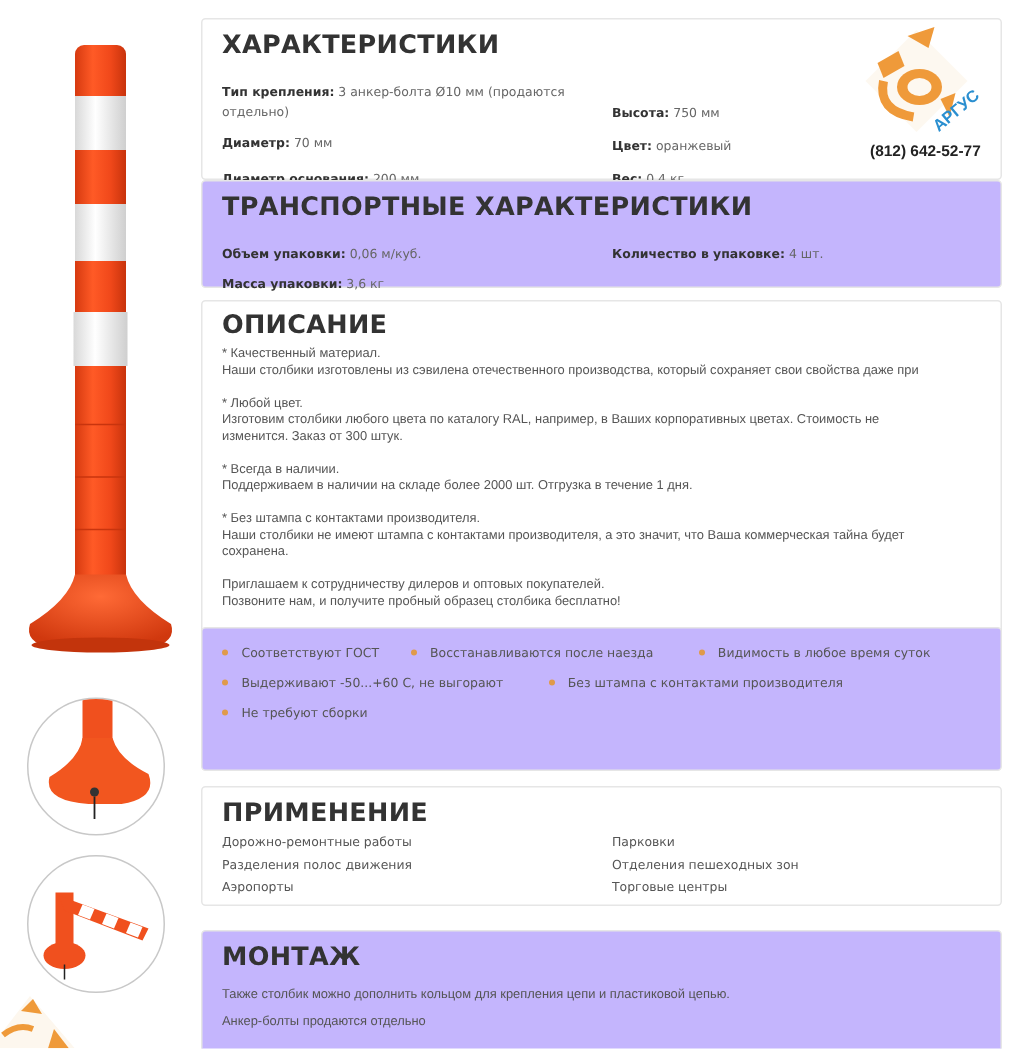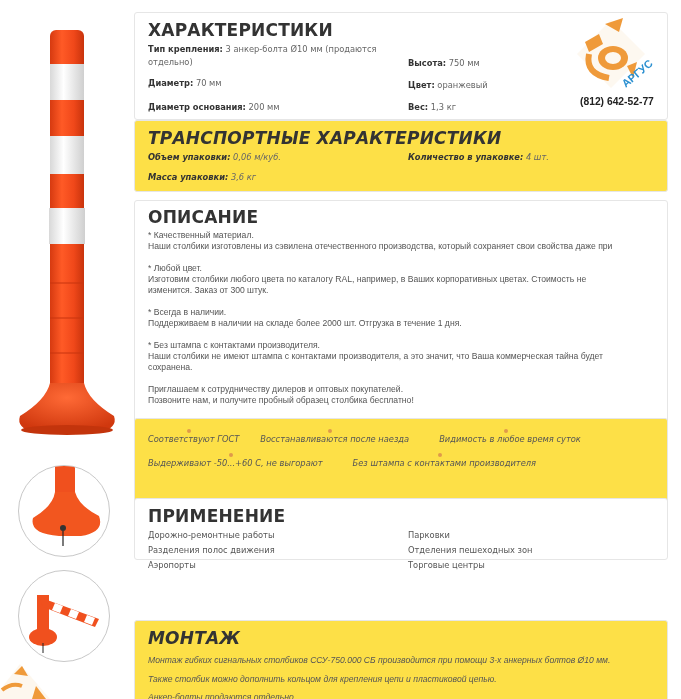--- a/index.html
+++ b/index.html
@@ -10,34 +10,34 @@
   .left-col { position: absolute; left: 0; top: 0; width: 132px; height: 699px; }
   .post-main { position: absolute; left: 14px; top: 28px; width: 104px; height: 410px; }
   .circle-img { position: absolute; left: 18px; width: 92px; height: 92px; border-radius: 50%; border: 1.5px solid #c8c8c8; background: #fff; overflow: hidden; }
   .circle-1 { top: 465px; }
   .circle-2 { top: 570px; }
   .corner-logo { position: absolute; left: 0; top: 660px; width: 60px; height: 39px; overflow: hidden; }
 
   
   .panel { position: absolute; left: 134px; width: 534px; border: 1px solid #e6e6e6; border-radius: 3px; padding: 6px 24px 6px 13px; }
   .panel.white { background: #ffffff; }
-  .panel.grey { background: #fde047; font-style: italic; }
+  .panel.grey { background: #c4b5fd; }
 
   .p-title { font-family: "DejaVu Sans", sans-serif; font-weight: bold; font-size: 17px; color: #333333; letter-spacing: 0.2px; line-height: 22px; }
 
-  .spec-grid { position: relative; font-size: 8.3px; color: #666; }
+  .spec-grid { position: relative; font-size: 8.3px; color: #666; margin-top: 12px; }
   .spec-label { font-weight: bold; color: #333; }
   .spec-item { position: absolute; line-height: 12px; }
 
   .desc { font-family: "Liberation Sans", sans-serif; font-size: 8.6px; color: #555; line-height: 11px; }
   .desc p { margin-bottom: 11px; }
 
   .adv-row { display: flex; font-size: 8.3px; color: #555; line-height: 12px; margin-top: 8px; }
   .adv-row:first-of-type { margin-top: 4px; }
-  .adv-item { display: flex; align-items: center; margin-right: 22px; white-space: nowrap; flex-direction: column; }
+  .adv-item { display: flex; align-items: center; margin-right: 22px; white-space: nowrap; }
   .bullet { width: 4px; height: 4px; border-radius: 50%; background: #e09a4a; margin-right: 9px; display: inline-block; }
 
   .app-grid { position: relative; font-size: 8.3px; color: #555; }
   .app-item { position: absolute; line-height: 12px; }
 
   .mount { font-family: "Liberation Sans", sans-serif; font-size: 8.6px; color: #555; }
   .mount div { line-height: 11px; margin-top: 6px; }
 
   .logo-box { position: absolute; left: 575px; top: 14px; width: 90px; height: 100px; }
   .phone { position: absolute; left: 580px; top: 96px; font-family: "Liberation Sans", sans-serif; font-weight: bold; font-size: 10.3px; color: #222; white-space: nowrap; }
@@ -117,21 +117,21 @@
     <div class="spec-item" style="left:0; top:60px;">
       <span class="spec-label">Диаметр основания:</span><span> 200 мм</span>
     </div>
     <div class="spec-item" style="left:260px; top:16px;">
       <span class="spec-label">Высота:</span><span> 750 мм</span>
     </div>
     <div class="spec-item" style="left:260px; top:38px;">
       <span class="spec-label">Цвет:</span><span> оранжевый</span>
     </div>
     <div class="spec-item" style="left:260px; top:60px;">
-      <span class="spec-label">Вес:</span><span> 1,3 кг</span>
+      <span class="spec-label">Вес:</span><span> 0,4 кг</span>
     </div>
   </div>
 </div>
 
 <div class="logo-box">
   <svg viewBox="0 0 90 80" width="90" height="80">
     <polygon points="36,6 70,40 36,74 2,40" fill="#fdf8f0"></polygon>
     <polygon points="30,10 48,4 44,18" fill="#ef9a3a"></polygon>
     <polygon points="10,28 24,20 28,30 14,38" fill="#ef9a3a"></polygon>
     <polygon points="52,52 62,48 58,64" fill="#ef9a3a"></polygon>
@@ -204,34 +204,39 @@
   <div class="adv-row">
     <div class="adv-item" style="margin-right:30px;">
         <span class="bullet"></span>
         <span>Выдерживают -50...+60 С, не выгорают</span>
       </div>
     <div class="adv-item">
         <span class="bullet"></span>
         <span>Без штампа с контактами производителя</span>
       </div>
   </div>
-</div>
-
-<div class="panel white" style="top:498px; height:62px;">
+  <div class="adv-row">
+    <div class="adv-item">
+        <span class="bullet"></span>
+        <span>Не требуют сборки</span>
+      </div>
+  </div>
+</div>
+
+<div class="panel white" style="top:524px; height:80px;">
   <div class="p-title">ПРИМЕНЕНИЕ</div>
   <div class="app-grid" style="height:46px;">
     <div class="app-item" style="left:0; top:2px;">Дорожно-ремонтные работы</div>
     <div class="app-item" style="left:0; top:17px;">Разделения полос движения</div>
     <div class="app-item" style="left:0; top:32px;">Аэропорты</div>
     <div class="app-item" style="left:260px; top:2px;">Парковки</div>
     <div class="app-item" style="left:260px; top:17px;">Отделения пешеходных зон</div>
     <div class="app-item" style="left:260px; top:32px;">Торговые центры</div>
   </div>
 </div>
 
 <div class="panel grey" style="top:620px; height:115px;">
   <div class="p-title">МОНТАЖ</div>
   <div class="mount">
-    <div style="margin-top:6px;">Монтаж гибких сигнальных столбиков ССУ-750.000 СБ производится при помощи 3-х анкерных болтов Ø10 мм.</div>
     <div style="margin-top:8px;">Также столбик можно дополнить кольцом для крепления цепи и пластиковой цепью.</div>
     <div style="margin-top:7px;">Анкер-болты продаются отдельно</div>
   </div>
 </div>
 
 </body></html>

